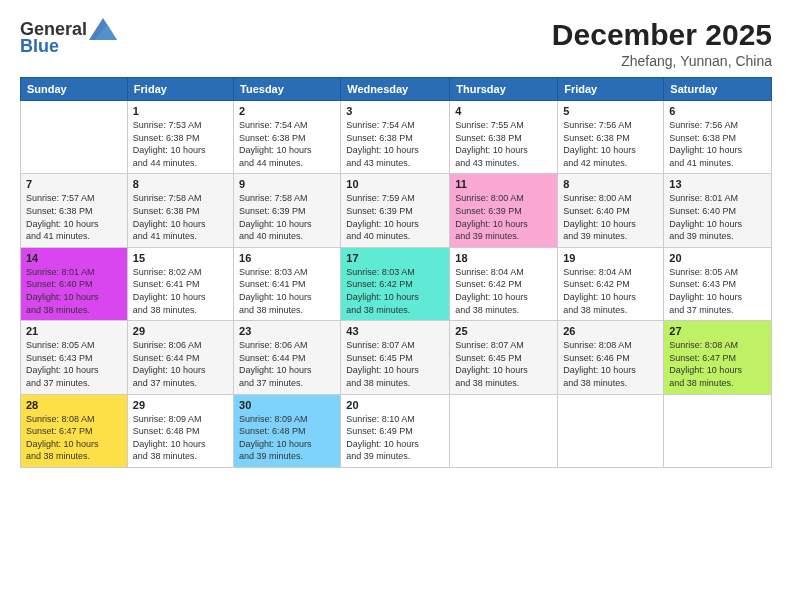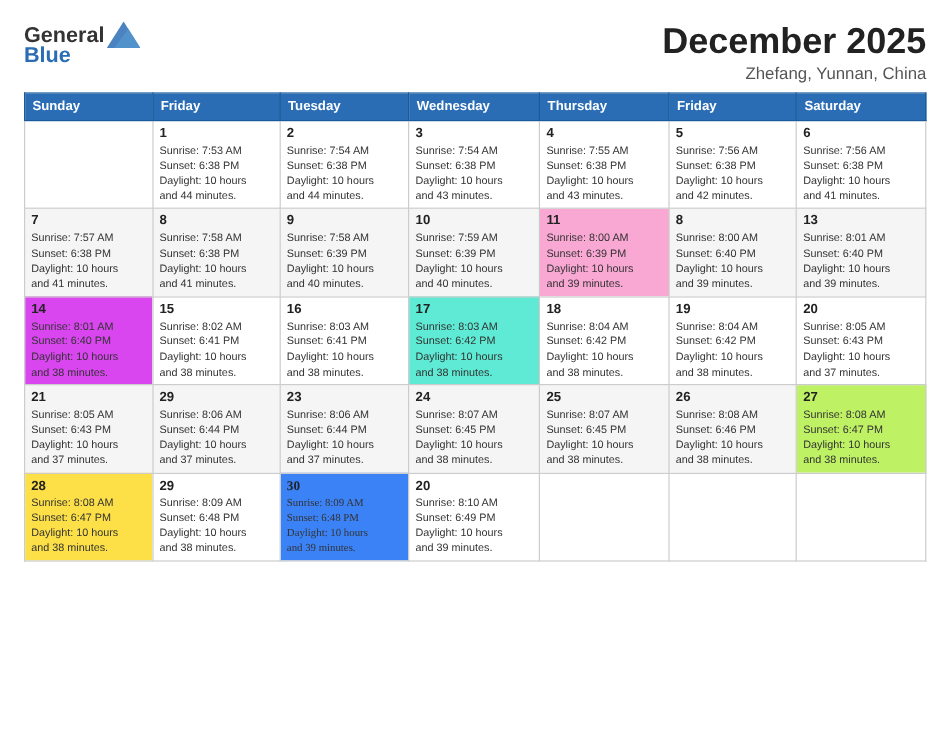--- a/index.html
+++ b/index.html
@@ -223,21 +223,21 @@
           </td>
           <td style="background: rgb(245, 245, 245);">
             <span class="day-number">29</span>
             <div class="day-info">Sunrise: 8:06 AM<br>Sunset: 6:44 PM<br>Daylight: 10 hours<br>and 37 minutes.</div>
           </td>
           <td style="background: rgb(245, 245, 245);">
             <span class="day-number">23</span>
             <div class="day-info">Sunrise: 8:06 AM<br>Sunset: 6:44 PM<br>Daylight: 10 hours<br>and 37 minutes.</div>
           </td>
           <td style="background: rgb(245, 245, 245);">
-            <span class="day-number">24</span>
+            <span class="day-number">43</span>
             <div class="day-info">Sunrise: 8:07 AM<br>Sunset: 6:45 PM<br>Daylight: 10 hours<br>and 38 minutes.</div>
           </td>
           <td style="background: rgb(245, 245, 245);">
             <span class="day-number">25</span>
             <div class="day-info">Sunrise: 8:07 AM<br>Sunset: 6:45 PM<br>Daylight: 10 hours<br>and 38 minutes.</div>
           </td>
           <td style="background: rgb(245, 245, 245);">
             <span class="day-number">26</span>
             <div class="day-info">Sunrise: 8:08 AM<br>Sunset: 6:46 PM<br>Daylight: 10 hours<br>and 38 minutes.</div>
           </td>
@@ -248,21 +248,21 @@
         </tr>
         <tr>
           <td style="background: #fde047;">
             <span class="day-number">28</span>
             <div class="day-info">Sunrise: 8:08 AM<br>Sunset: 6:47 PM<br>Daylight: 10 hours<br>and 38 minutes.</div>
           </td>
           <td style="background: rgb(255, 255, 255);">
             <span class="day-number">29</span>
             <div class="day-info">Sunrise: 8:09 AM<br>Sunset: 6:48 PM<br>Daylight: 10 hours<br>and 38 minutes.</div>
           </td>
-          <td style="background: #3b82f6; font-family: Liberation Serif, serif;">
+          <td style="background: #7dd3fc;">
             <span class="day-number">30</span>
             <div class="day-info">Sunrise: 8:09 AM<br>Sunset: 6:48 PM<br>Daylight: 10 hours<br>and 39 minutes.</div>
           </td>
           <td style="background: rgb(255, 255, 255);">
             <span class="day-number">20</span>
             <div class="day-info">Sunrise: 8:10 AM<br>Sunset: 6:49 PM<br>Daylight: 10 hours<br>and 39 minutes.</div>
           </td>
           <td class="empty" style="background: rgb(255, 255, 255);"></td>
           <td class="empty" style="background: rgb(255, 255, 255);"></td>
           <td class="empty" style="background: rgb(255, 255, 255);"></td>

